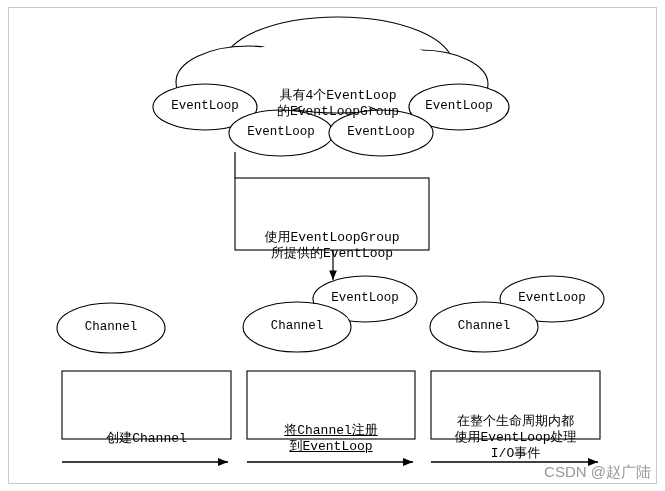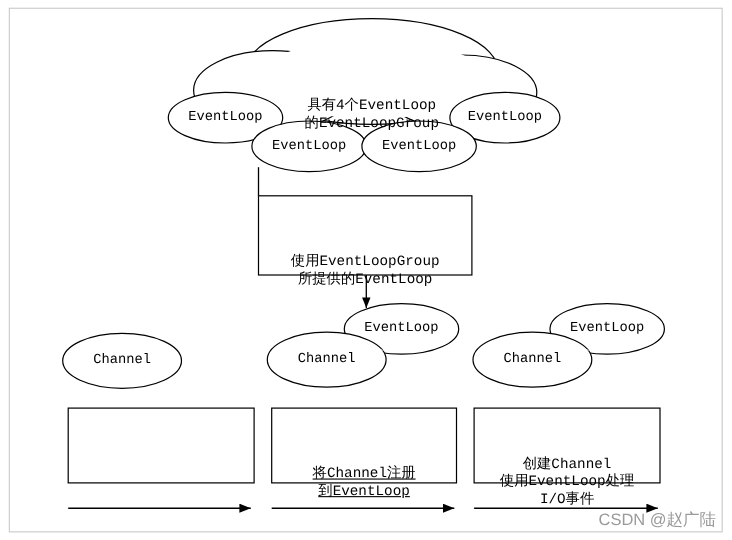--- a/index.html
+++ b/index.html
@@ -146,21 +146,22 @@
   <div class="node-text box-label" style="left:240px; top:195px; width:184px;">使用EventLoopGroup
 所提供的EventLoop</div>
 
   <div class="node-text ell-label" style="left:61px; top:320px; width:100px;">Channel</div>
   <div class="node-text ell-label" style="left:247px; top:319px; width:100px;">Channel</div>
   <div class="node-text ell-label" style="left:434px; top:319px; width:100px;">Channel</div>
 
   <div class="node-text ell-label" style="left:315px; top:291px; width:100px;">EventLoop</div>
   <div class="node-text ell-label" style="left:502px; top:291px; width:100px;">EventLoop</div>
 
+  <div class="node-text box-label" style="left:64px; top:396px; width:165px;">创建Channel</div>
   <div class="node-text box-label" style="left:249px; top:388px; width:164px;text-decoration:underline;">将Channel注册
 到EventLoop</div>
-  <div class="node-text box-label" style="left:433px; top:379px; width:165px;">创建Channel
+  <div class="node-text box-label" style="left:433px; top:379px; width:165px;">在整个生命周期内都
 使用EventLoop处理
 I/O事件</div>
 
   <div class="watermark">CSDN @赵广陆</div>
 
 </div>
 
 </body></html>

